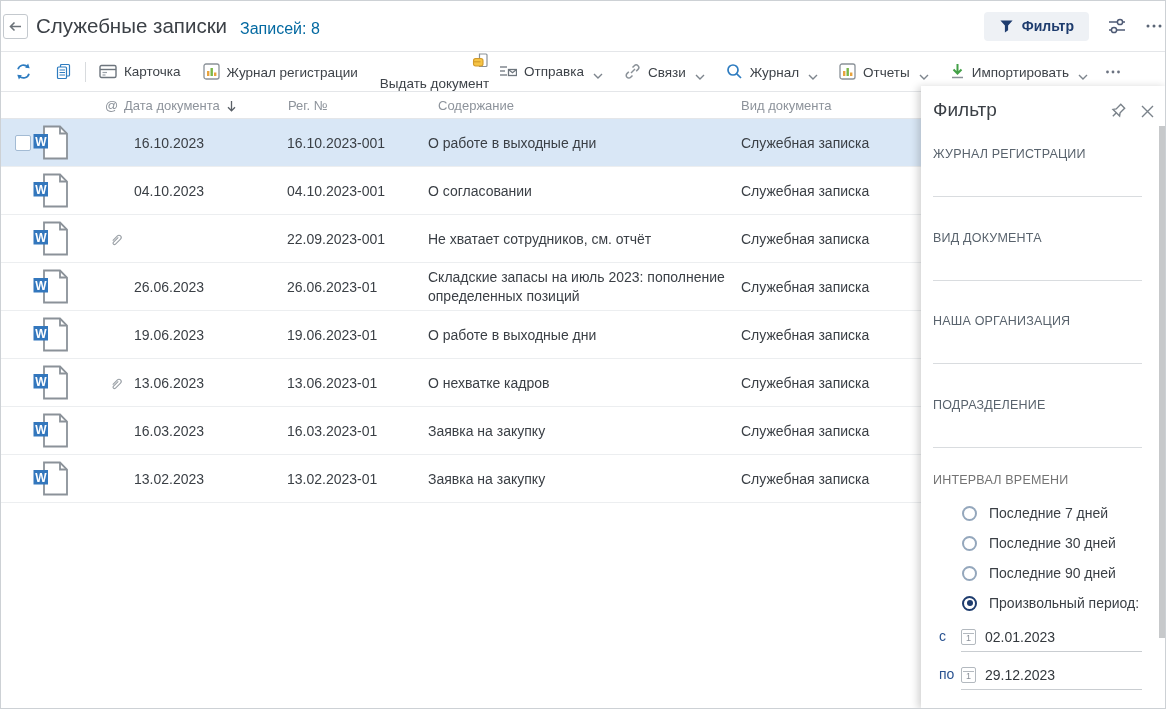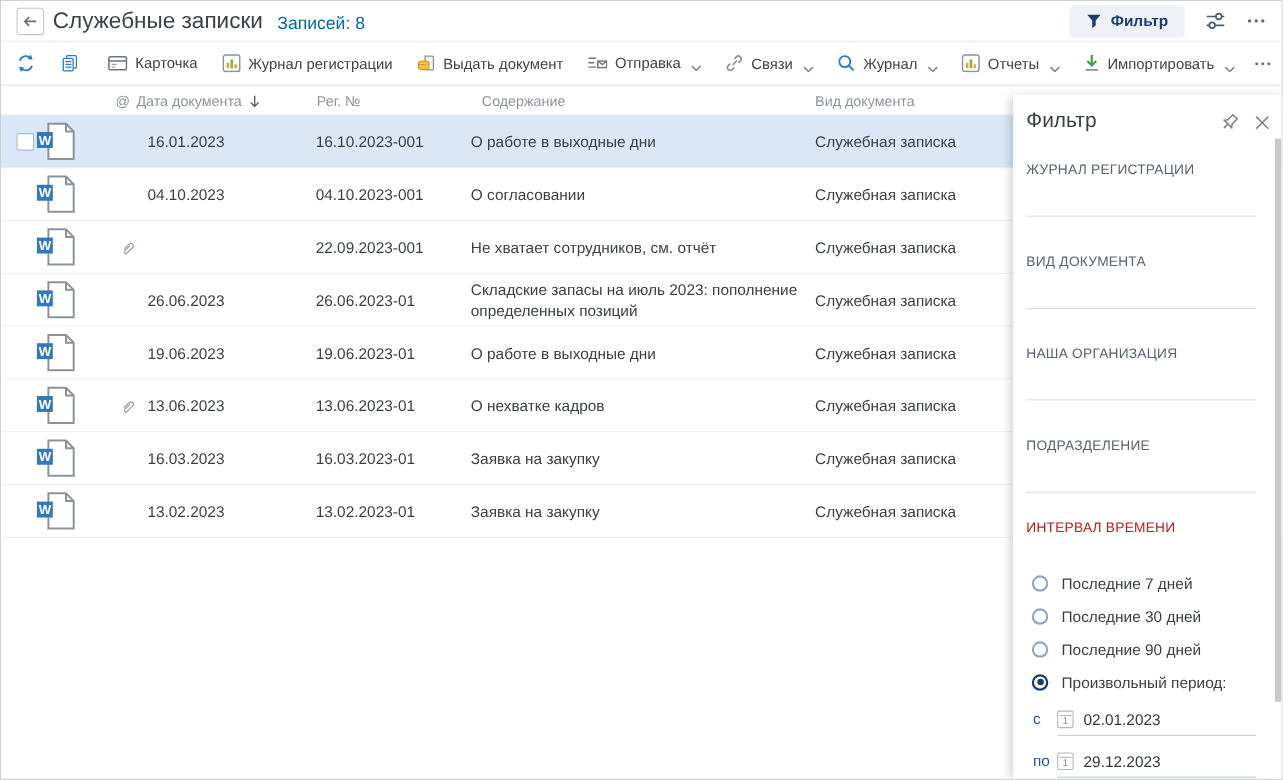--- a/index.html
+++ b/index.html
@@ -1,19 +1,19 @@
 <!DOCTYPE html>
 <html><head>
 <meta charset="utf-8">
 <style>
   * { box-sizing: border-box; margin: 0; padding: 0; }
   html,body { width:1166px; height:709px; }
   body { font-family:"Liberation Sans", sans-serif; background:#fff; position:relative; overflow:hidden; border:1px solid #cdd1d5; }
   
-  .header { height:37px; border-bottom:1px solid #e4e6e9; display:flex; align-items:center; padding:0 14px; background:#fff; }
+  .header { height:51px; border-bottom:1px solid #e4e6e9; display:flex; align-items:center; padding:0 2px; background:#fff; }
   .back-btn { width:25px; height:25px; border:1px solid #c4c9ce; border-radius:3px; display:flex; align-items:center; justify-content:center; background:#fff; flex:none; }
   .page-title { font-size:20.5px; color:#3c4147; margin-left:8px; white-space:nowrap; }
   .records { font-size:16px; color:#0369a1; margin-left:13px; margin-top:6px; }
   .header-right { margin-left:auto; display:flex; align-items:center; gap:17px; }
   .filter-btn { background:#eef1f5; border-radius:4px; height:29px; padding:0 15px; display:flex; align-items:center; gap:8px; color:#1e3c6e; font-weight:bold; font-size:14px; }
   
   .toolbar { height:40px; display:flex; align-items:center; padding:0 14px; border-bottom:1px solid #e4e6e9; font-size:13.5px; color:#3e4349; background:#fff; }
   .tb-item { display:flex; align-items:flex-end; gap:7px; white-space:nowrap; }
   .tb-divider { width:1px; height:20px; background:#d8dbde; margin:0 13px; }
   .chev { margin-left:2px; }
@@ -39,22 +39,22 @@
   .doc-icon { position:absolute; left:32px; top:6px; }
   
   .panel { position:absolute; left:920px; top:85px; width:246px; bottom:0; background:#fff; box-shadow:-3px 1px 8px rgba(0,0,0,0.18); }
   .panel-header { display:flex; align-items:flex-start; padding:13px 12px 0 12px; height:35px; }
   .panel-title { font-size:19px; color:#3a3f45; font-weight:400; }
   .panel-icons { margin-left:auto; display:flex; gap:13px; align-items:center; padding-top:3px; }
   .f-sections { padding-top:26px; }
   .f-section { position:relative; height:83.5px; margin:0 25px 0 12px; }
   .f-label { font-size:12.5px; color:#59636d; letter-spacing:0.2px; position:absolute; top:0; }
   .f-underline { position:absolute; top:49px; left:0; right:0; border-bottom:1px solid #d9dcdf; }
-  .f-interval-label { font-size:12.5px; color:#b91c1c; letter-spacing:0.2px; margin:-8px 0 0 12px; }
-  .radios { margin-top:28px; }
+  .f-interval-label { font-size:12.5px; color:#737373; letter-spacing:0.2px; margin:-8px 0 0 12px; }
+  .radios { margin-top:11px;padding-left:24px; }
   .radio-row { display:flex; align-items:center; gap:12px; margin:0 0 0 17px; height:30px; font-size:14px; color:#3a3f45; }
   .radio { width:15px; height:15px; border-radius:50%; border:2px solid #94a7bc; background:#fff; flex:none; position:relative; }
   .radio.checked { border-color:#1e3c6e; }
   .radio.checked::after { content:""; position:absolute; left:2.5px; top:2.5px; width:6px; height:6px; border-radius:50%; background:#1e3c6e; }
   .date-row { position:relative; height:38px; margin-left:18px; margin-right:25px; }
   .date-row.first { height:34px; }
   .date-label { position:absolute; left:0; bottom:8px; font-size:14px; color:#2a5391; }
   .date-field { position:absolute; left:22px; right:0; bottom:0; border-bottom:1px solid #c9cdd1; height:30px; display:flex; align-items:center; gap:9px; }
   .cal-icon { width:15px; height:16px; border:1px solid #b3b9bf; border-radius:2px; position:relative; font-size:9px; color:#8a9099; display:flex; align-items:flex-end; justify-content:center; padding-bottom:1px; }
   .cal-icon::before { content:""; position:absolute; top:3px; left:1px; right:1px; border-top:1px solid #b3b9bf; }
@@ -134,21 +134,21 @@
   </div>
   <div class="tb-item" style="margin-right:22px;">
     <svg width="17" height="17" viewBox="0 0 17 17">
         <rect x="1" y="1" width="15" height="15" rx="2" stroke="#8a9198" stroke-width="1.3" fill="#fff"></rect>
         <rect x="4" y="8" width="2.4" height="5" fill="#e8a33d"></rect>
         <rect x="7.5" y="5" width="2.4" height="8" fill="#7ab648"></rect>
         <rect x="11" y="9.5" width="2.4" height="3.5" fill="#e8a33d"></rect>
       </svg>
     <span>Журнал регистрации</span>
   </div>
-  <div class="tb-item" style="margin-right:22px;">
+  <div class="tb-item" style="margin-right:10px;flex-direction:column;">
     <svg width="17" height="16" viewBox="0 0 17 16">
         <path d="M7.5 1h6.5a1 1 0 0 1 1 1v10.5a1 1 0 0 1-1 1H7.5z" stroke="#8a9198" stroke-width="1.2" fill="#fff"></path>
         <rect x="1.5" y="5.5" width="9.5" height="7.5" rx="2.2" fill="#f6c445" stroke="#d29a2a" stroke-width="1.1"></rect>
         <path d="M2 8.8h6.5" stroke="#d29a2a" stroke-width="1.1"></path>
       </svg>
     <span>Выдать документ</span>
   </div>
   <div class="tb-item" style="margin-right:21px;">
     <svg width="18" height="15" viewBox="0 0 18 15">
         <g stroke="#6d757d" stroke-width="1.3" fill="none">
@@ -237,21 +237,21 @@
       <div class="row selected">
         <span class="cb"></span>
         <span class="doc-icon">
           <svg width="36" height="35" viewBox="0 0 36 35">
             <path d="M11 1.5h16l7 7v25H11z" fill="#fff" stroke="#8b9299" stroke-width="1.8"></path>
             <path d="M27 1.5v7h7" fill="none" stroke="#8b9299" stroke-width="1.8"></path>
             <rect x="0.5" y="9" width="14.5" height="14.5" fill="#3377bd"></rect>
             <text x="7.8" y="20.5" font-size="12" font-weight="bold" fill="#fff" text-anchor="middle" font-family="Liberation Sans, sans-serif">W</text>
           </svg>
         </span>
-        <span class="cell c-date">16.01.2023</span>
+        <span class="cell c-date">16.10.2023</span>
         <span class="cell c-reg">16.10.2023-001</span>
         <span class="cell c-content">О работе в выходные дни</span>
         <span class="cell c-type">Служебная записка</span>
       </div>
       <div class="row">
         <span class="doc-icon">
           <svg width="36" height="35" viewBox="0 0 36 35">
             <path d="M11 1.5h16l7 7v25H11z" fill="#fff" stroke="#8b9299" stroke-width="1.8"></path>
             <path d="M27 1.5v7h7" fill="none" stroke="#8b9299" stroke-width="1.8"></path>
             <rect x="0.5" y="9" width="14.5" height="14.5" fill="#3377bd"></rect>

